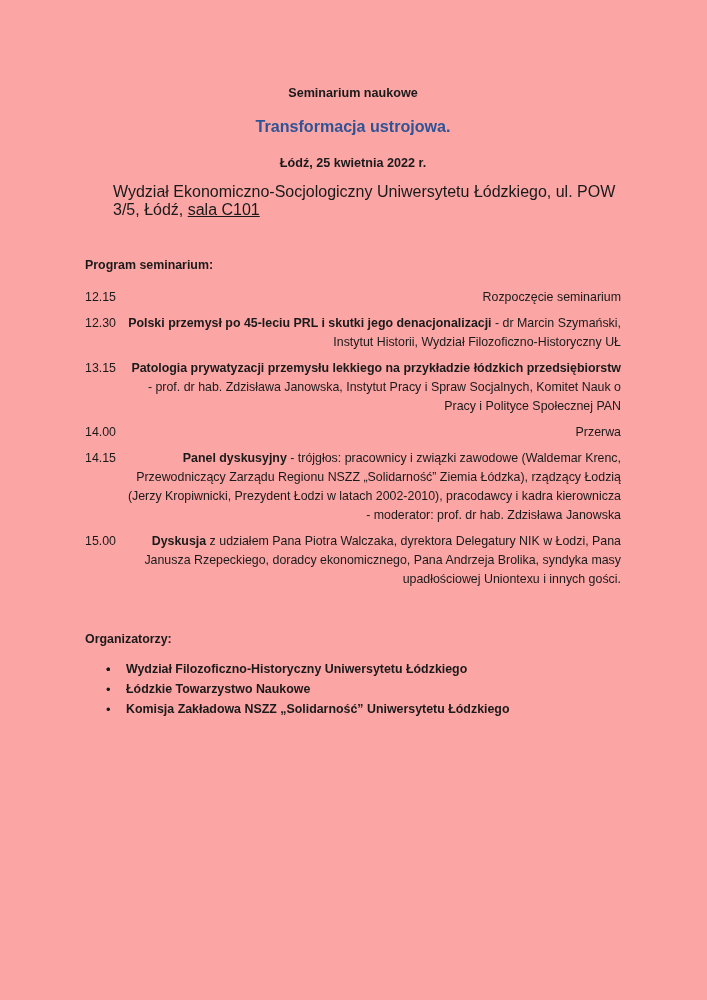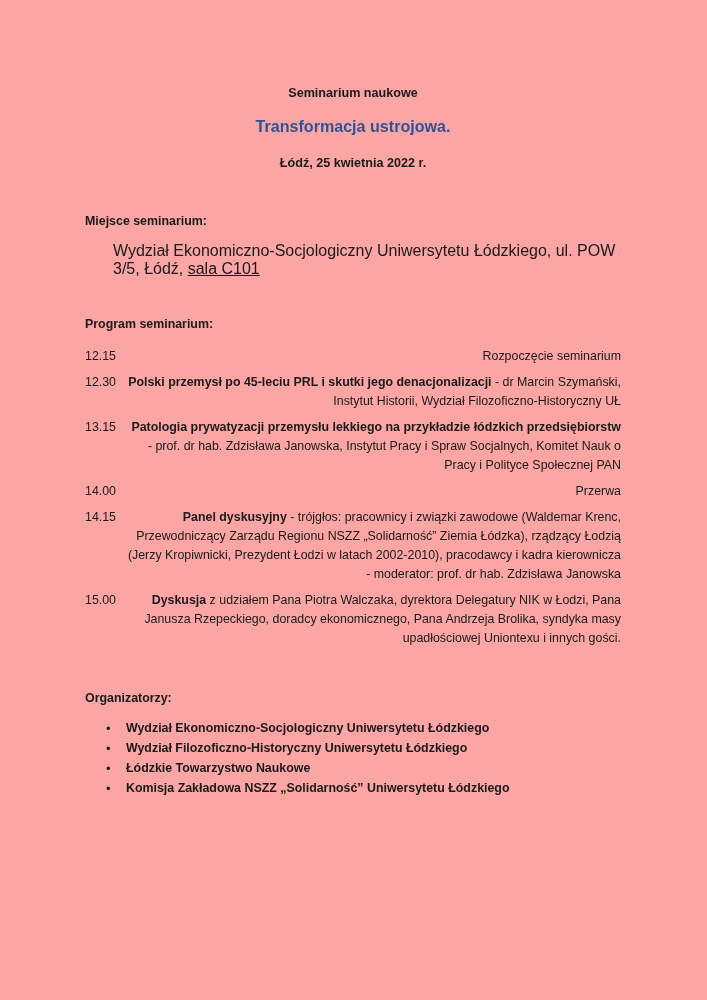--- a/index.html
+++ b/index.html
@@ -133,21 +133,20 @@
   <div class="content">
 
     <div class="kicker">Seminarium naukowe</div>
 
     <div class="title">
       <span class="line">Transformacja ustrojowa.</span>
     </div>
 
     <div class="dateline">Łódź, 25 kwietnia 2022 r.</div>
 
-    <div class="section-head sec-venue">Miejsce seminarium:</div>
     <div class="venue-text">
       <span>Wydział Ekonomiczno-Socjologiczny Uniwersytetu Łódzkiego, ul. POW 3/5, Łódź, </span><span class="u">sala C101</span>
     </div>
 
     <div class="section-head sec-program">Program seminarium:</div>
     <div class="program" id="program-list">
         <div class="prow">
           <div class="ptime">12.15</div>
           <div class="pdesc"><span>Rozpoczęcie seminarium</span></div>
         </div>
@@ -168,20 +167,20 @@
           <div class="pdesc"><b>Panel dyskusyjny</b><span> - trójgłos: pracownicy i związki zawodowe (Waldemar Krenc, Przewodniczący Zarządu Regionu NSZZ „Solidarność” Ziemia Łódzka), rządzący Łodzią (Jerzy Kropiwnicki, Prezydent Łodzi w latach 2002-2010), pracodawcy i kadra kierownicza - moderator: prof. dr hab. Zdzisława Janowska</span></div>
         </div>
         <div class="prow">
           <div class="ptime">15.00</div>
           <div class="pdesc"><b>Dyskusja</b><span> z udziałem Pana Piotra Walczaka, dyrektora Delegatury NIK w Łodzi, Pana Janusza Rzepeckiego, doradcy ekonomicznego, Pana Andrzeja Brolika, syndyka masy upadłościowej Uniontexu i innych gości.</span></div>
         </div>
       </div>
 
     <div class="section-head sec-org">Organizatorzy:</div>
     <ul class="org-list" id="organizers-list">
-        <li class="org-item"><span class="bullet">•</span><span>Wydział Ekonomiczno-Socjologiczny Uniwersytetu Łódzkiego</span></li>
+        <li class="org-item"><span class="bullet">•</span></li>
         <li class="org-item"><span class="bullet">•</span><span>Wydział Filozoficzno-Historyczny Uniwersytetu Łódzkiego</span></li>
         <li class="org-item"><span class="bullet">•</span><span>Łódzkie Towarzystwo Naukowe</span></li>
         <li class="org-item"><span class="bullet">•</span><span>Komisja Zakładowa NSZZ „Solidarność” Uniwersytetu Łódzkiego</span></li>
       </ul>
 
   </div>
 </div>
 
 </body></html>

